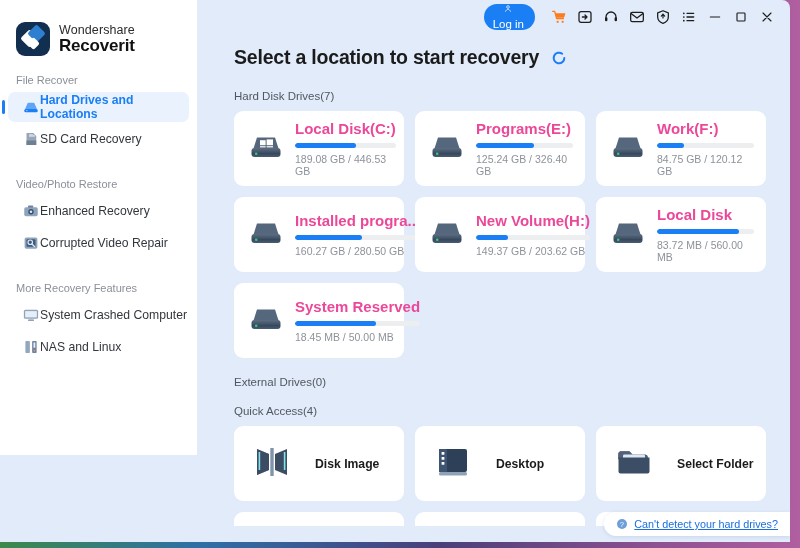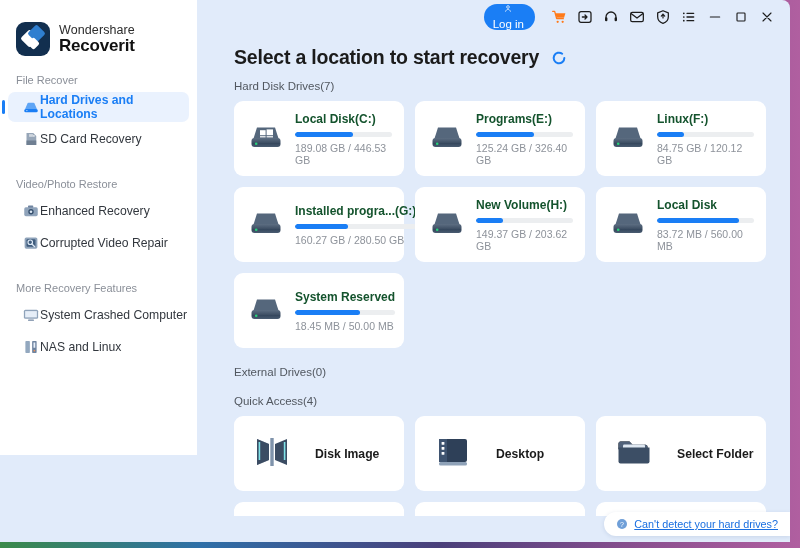--- a/index.html
+++ b/index.html
@@ -83,32 +83,32 @@
 
   
   .main { position:absolute; left:197px; top:34px; right:0; bottom:0; overflow:hidden; }
   .page-title {
     display:flex; align-items:center; gap:12px;
     font-size:19.5px; font-weight:bold; color:#1b1b1b;
     padding:12px 0 0 37px; letter-spacing:-.2px;
   }
   .refresh { width:16px; height:16px; display:block; }
 
-  .group-label { font-size:11.5px; color:#51575f; padding-left:37px; margin-top:11px; }
+  .group-label { font-size:11.5px; color:#51575f; padding-left:37px; margin-top:21px; }
 
   .grid { display:flex; flex-wrap:wrap; gap:11px; padding-left:37px; margin-top:9px; }
   .card {
     width:170px; height:75px; background:#fff; border-radius:9px;
     display:flex; align-items:center; padding-left:14px; gap:11px;
     cursor:pointer;
   }
   .card .dico { width:36px; height:30px; flex:none; }
   .card .info { flex:1; padding-right:12px; }
   .card .dname {
-    font-size:12px; font-weight:bold; color:#14532d; white-space:nowrap;
+    font-size:15px; font-weight:bold; color:#ec4899; white-space:nowrap;
     overflow:hidden; text-overflow:ellipsis; margin-bottom:6px;
   }
   .bar { height:5px; border-radius:3px; background:#eceef0; overflow:hidden; }
   .bar > i { display:block; height:100%; background:#1a7ef5; border-radius:3px; }
   .cap { font-size:10.5px; color:#8d929a; margin-top:5px; }
 
   .qa-card {
     width:170px; height:75px; background:#fff; border-radius:9px;
     display:flex; align-items:center; padding-left:20px; gap:25px; cursor:pointer;
   }
@@ -347,21 +347,21 @@
                   <stop offset="55%" stop-color="#3d4e63"></stop>
         <stop offset="56%" stop-color="#33455b"></stop>
                   <stop offset="100%" stop-color="#4a5c71"></stop>
       </linearGradient>
     </defs>
     <path d="M5 18L9 5.5h18L31 18z" fill="#55677c"></path>
     <rect x="3.5" y="16" width="29" height="9" rx="3" fill="url(#gstd)"></rect>
     <circle cx="8.2" cy="21.8" r="1.3" fill="#28d07a"></circle>
             </svg></span>
      <div class="info">
-       <div class="dname">Linux(F:)</div>
+       <div class="dname">Work(F:)</div>
        <div class="bar">
               <i style="width: 28%;"></i>
             </div>
        <div class="cap">84.75 GB / 120.12 GB</div>
      </div>
         </div>
         <div class="card">
           <span><svg class="dico" viewBox="0 0 36 30">
     <defs>
       <linearGradient id="gstd" x1="0" y1="0" x2="0" y2="1">

